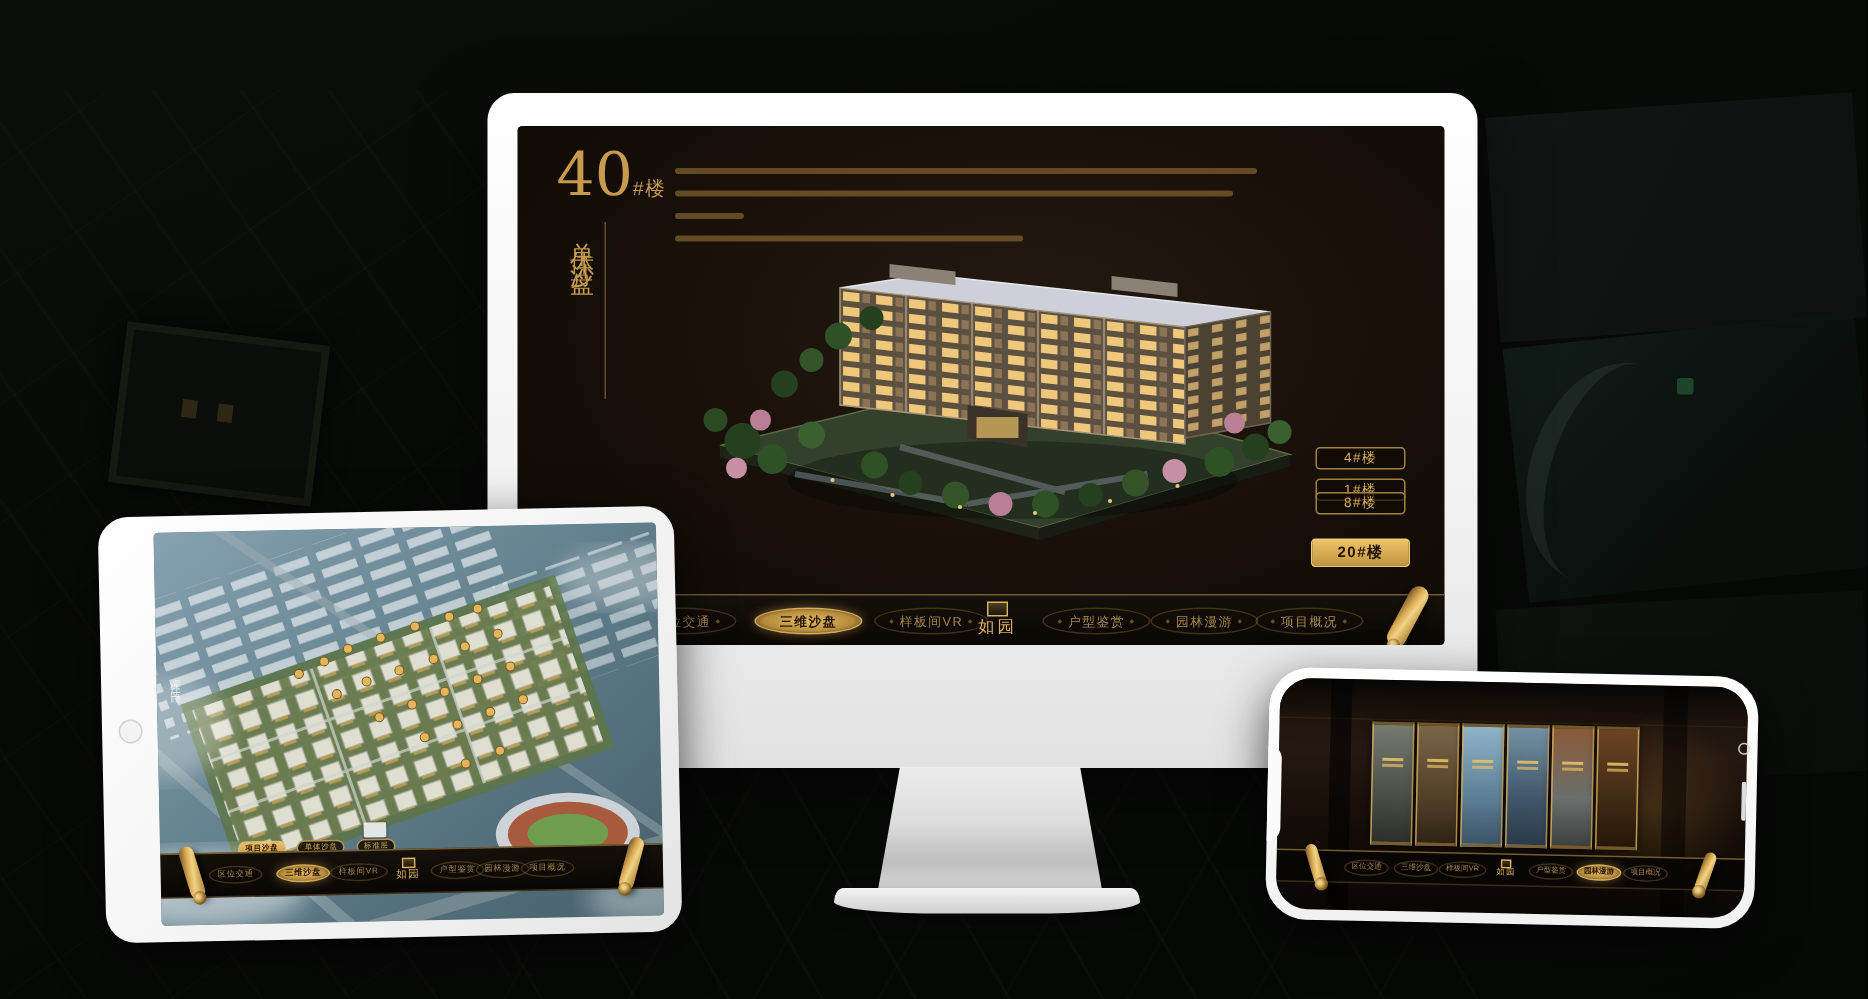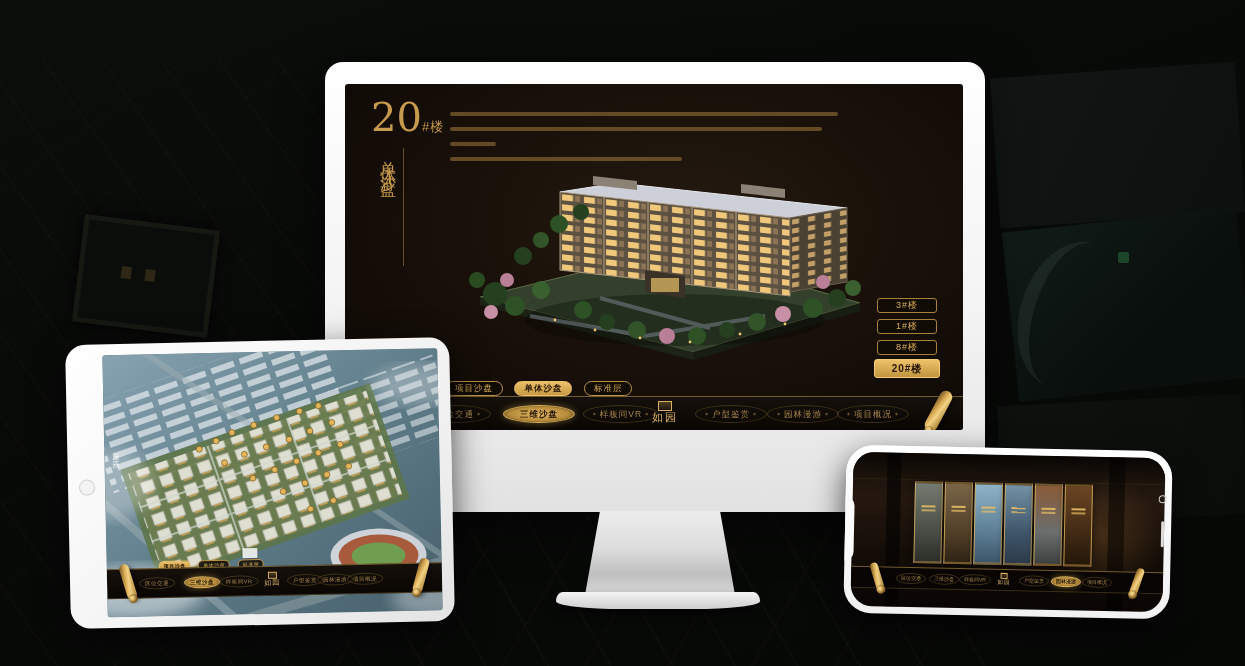--- a/index.html
+++ b/index.html
@@ -220,39 +220,34 @@
         <circle cx="210" cy="236" r="1.4"></circle>
           <circle cx="250" cy="246" r="1.4"></circle>
           <circle cx="295" cy="254" r="1.4"></circle>
         <circle cx="345" cy="258" r="1.4"></circle>
           <circle cx="395" cy="250" r="1.4"></circle>
           <circle cx="440" cy="240" r="1.4"></circle>
       </g>
     </svg>
 
     <div class="hl-num">
-      <span>20</span><span class="hl-suffix">#楼</span>
+      <span>40</span><span class="hl-suffix">#楼</span>
     </div>
     <div class="hl-vert">单体沙盘</div>
 
     <div class="desc-line" style="left:105px;top:28px;width:388px;"></div>
     <div class="desc-line" style="left:105px;top:43px;width:372px;"></div>
     <div class="desc-line" style="left:105px;top:58px;width:46px;"></div>
     <div class="desc-line" style="left:105px;top:73px;width:232px;"></div>
 
-    <div class="fbtn" style="top:214px;">3#楼</div>
+    <div class="fbtn" style="top:214px;">4#楼</div>
     <div class="fbtn" style="top:235px;">1#楼</div>
-    <div class="fbtn" style="top:256px;">8#楼</div>
+    <div class="fbtn" style="top:244px;">8#楼</div>
     <div class="fbtn sel" style="top:275px;">20#楼</div>
 
-    <div class="sub-tabs" style="left:100px;top:293px;">
-      <span class="pill pl-lg">项目沙盘</span>
-      <span class="pill pl-lg sel">单体沙盘</span>
-      <span class="pill pl-lg">标准层</span>
-    </div>
 
     <div class="navbar" style="left:0;top:312px;width:618px;height:34px;">
       <div class="nav-item nv-lg" style="left:110px;">区位交通</div>
       <div class="nav-item nv-lg sel" style="left:194px;">三维沙盘</div>
       <div class="nav-item nv-lg" style="left:276px;">样板间VR</div>
       <div class="logo lg-lg" style="left:320px;">
         <div class="seal"></div>
         <div class="txt">如园</div>
       </div>
       <div class="nav-item nv-lg" style="left:386px;">户型鉴赏</div>

